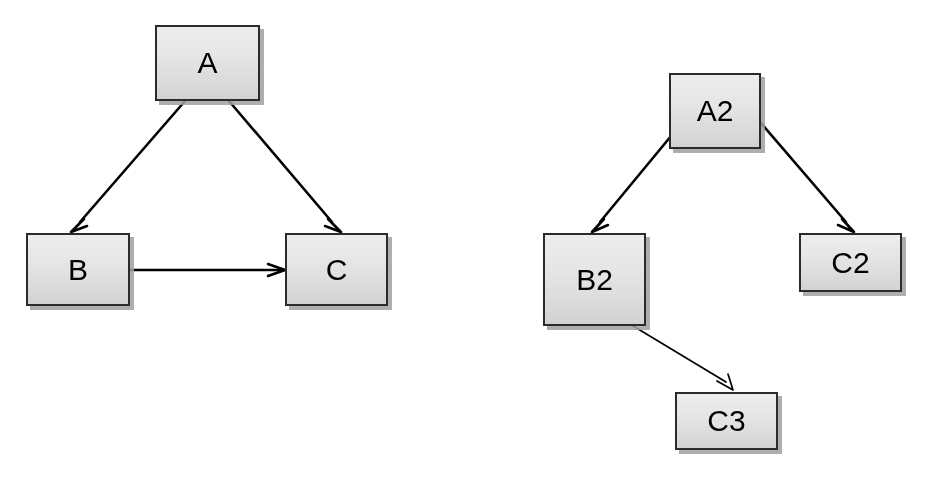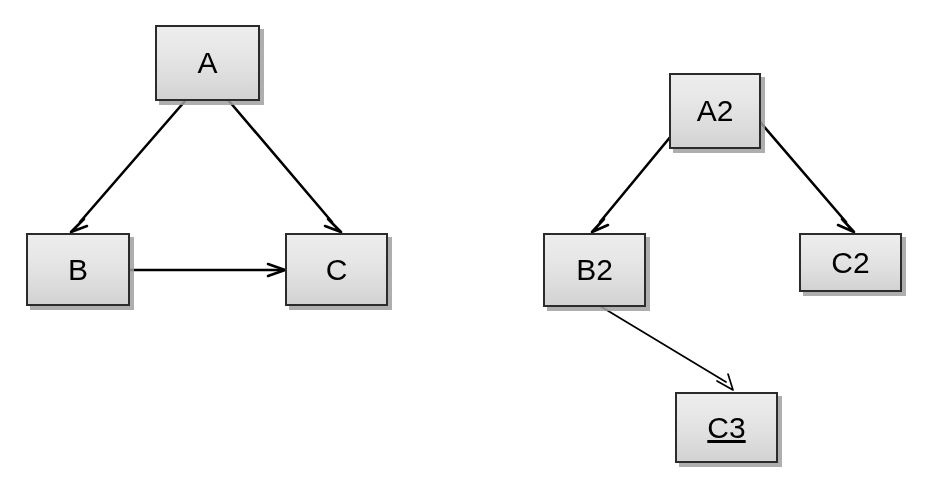--- a/index.html
+++ b/index.html
@@ -94,25 +94,25 @@
   </div>
 
   <div class="node" style="left:285px; top:233px; width:103px; height:73px;">
     <span class="node-label">C</span>
   </div>
 
   <div class="node" style="left:669px; top:25px; width:92px; height:76px;margin-top:48px;">
     <span class="node-label">A2</span>
   </div>
 
-  <div class="node" style="left:543px; top:233px; width:103px; height:74px;">
+  <div class="node" style="left:543px; top:233px; width:103px; height:93px;">
     <span class="node-label">B2</span>
   </div>
 
   <div class="node" style="left:799px; top:233px; width:103px; height:59px;">
     <span class="node-label">C2</span>
   </div>
 
-  <div class="node" style="left:675px; top:392px; width:103px; height:71px;text-decoration:underline;">
+  <div class="node" style="left:675px; top:392px; width:103px; height:58px;">
     <span class="node-label">C3</span>
   </div>
 
 </div>
 
 </body></html>

